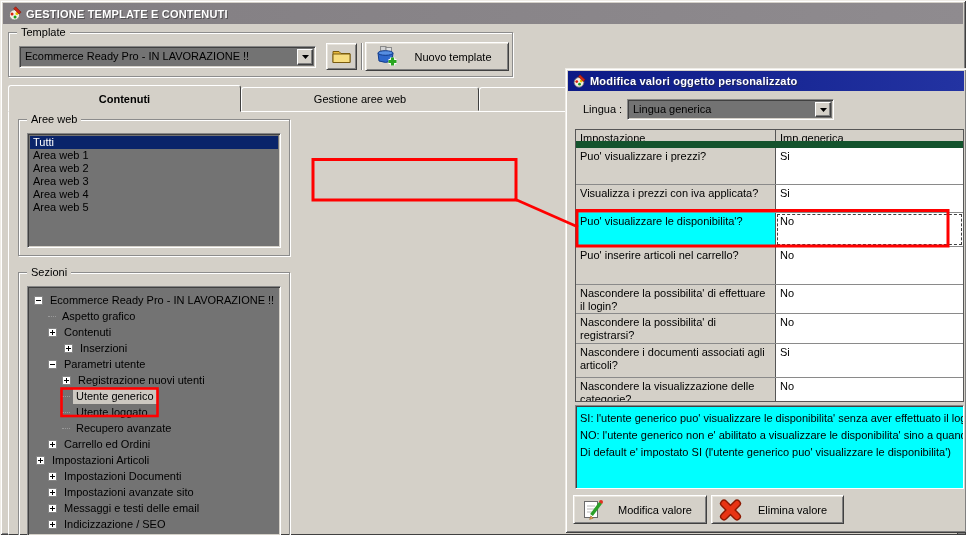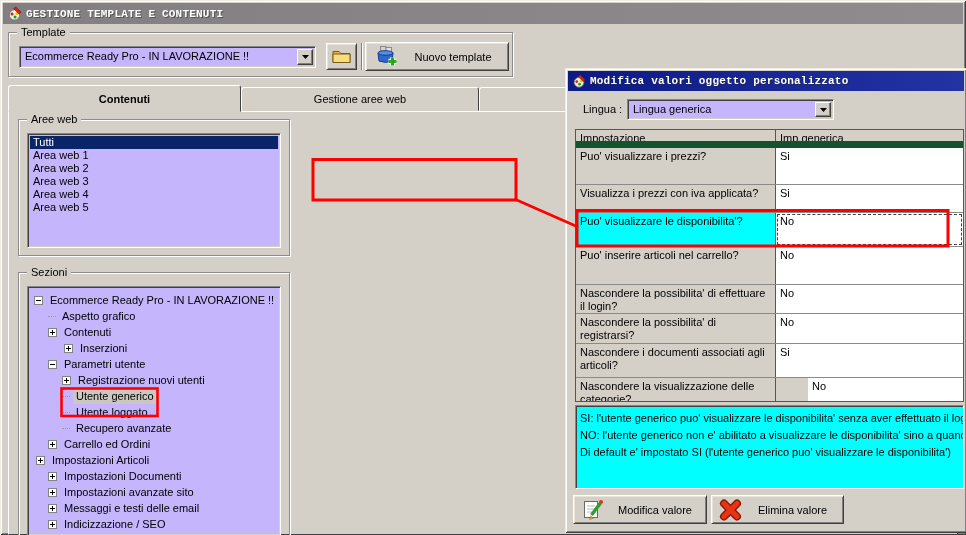--- a/index.html
+++ b/index.html
@@ -2,38 +2,38 @@
 <html><head>
 <meta charset="utf-8">
 <style>
   html,body { margin:0; padding:0; background:#c0c0c0; }
   * { box-sizing:border-box; }
   .screen {
     position:relative; width:966px; height:535px; overflow:hidden;
     background:#d4d0c8; font-family:"Liberation Sans",sans-serif; font-size:11px; color:#000;
     box-shadow: inset 1px 1px 0 #efece6, inset -1px -1px 0 #404040, inset 2px 2px 0 #fff, inset -2px -2px 0 #808080;
   }
-  .abs { position:absolute;font-family:Liberation Mono, monospace; }
+  .abs { position:absolute; }
   
   .titlebar {
     display:flex; align-items:center; gap:4px; padding:0 4px;
     color:#fff; font-weight:bold; font-size:11px; letter-spacing:.2px;
     text-shadow:1px 1px 0 rgba(40,40,40,.55);
   }
   .titlebar-main { background:linear-gradient(to right,#827e82,#8f8b8f); }
   .titlebar-dialog { background:linear-gradient(to right,#0c1a86,#2333a2); }
   .groupbox {
     position:absolute; border:1px solid #8c8c8c;
     box-shadow: inset 1px 1px 0 #ffffff, 1px 1px 0 #ffffff;
   }
   .groupbox .legend {
     position:absolute; top:-8px; left:8px; background:#d4d0c8; padding:0 4px; line-height:14px;
   }
   .sunken {
-    background:#c4b5fd;
+    background:#737373;
     border:1px solid; border-color:#868686 #fff #fff #868686;
     box-shadow: inset 1px 1px 0 #404040, inset -1px -1px 0 #d4d0c8;
   }
   .btn {
     position:absolute; background:#d4d0c8; cursor:default;
     border:1px solid; border-color:#fff #404040 #404040 #fff;
     box-shadow: inset 1px 1px 0 #e8e4dc, inset -1px -1px 0 #808080;
     display:flex; align-items:center;
   }
   .btn .btn-label { flex:1; text-align:center; padding:0 4px; }
@@ -342,21 +342,21 @@
           <div class="cell cvalue">No</div>
         </div>
         <div class="grid-row" style="height: 30px;">
           <div class="cell clabel" style="width: 200px;">Nascondere la possibilita' di registrarsi?</div>
           <div class="cell cvalue">No</div>
         </div>
         <div class="grid-row" style="height: 34px;">
           <div class="cell clabel" style="width: 200px;">Nascondere i documenti associati agli articoli?</div>
           <div class="cell cvalue">Si</div>
         </div>
-        <div class="grid-row" style="height: 24px; gap: 32px;">
+        <div class="grid-row" style="height: 24px;">
           <div class="cell clabel" style="width: 200px;">Nascondere la visualizzazione delle categorie?</div>
           <div class="cell cvalue">No</div>
         </div>
       </div>
     <div class="desc-box" style="left:10px;top:337px;width:389px;height:84px;">
       <div>SI: l'utente generico puo' visualizzare le disponibilita' senza aver effettuato il login</div>
       <div>NO: l'utente generico non e' abilitato a visualizzare le disponibilita' sino a quando n</div>
       <div>Di default e' impostato SI (l'utente generico puo' visualizzare le disponibilita')</div>
     </div>
     <div class="btn" style="left:8px;top:427px;width:134px;height:29px;">

